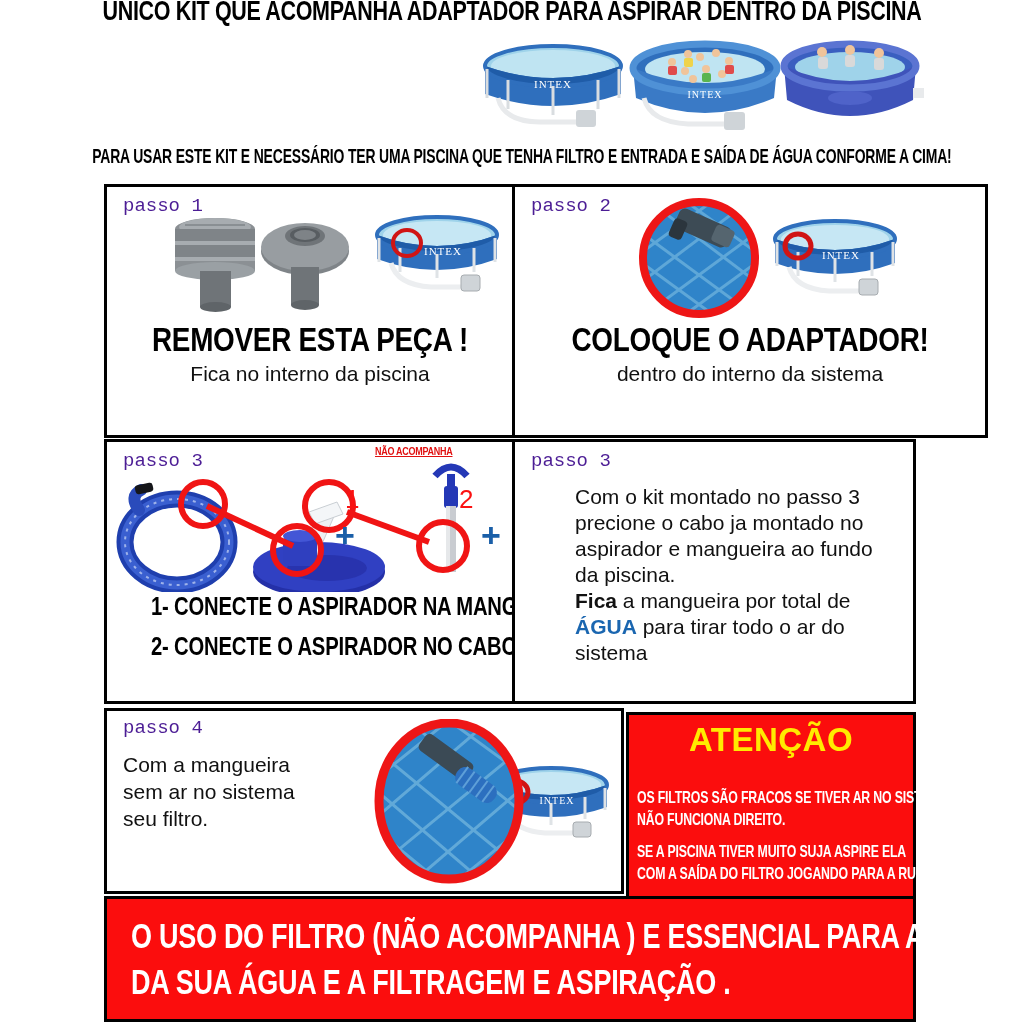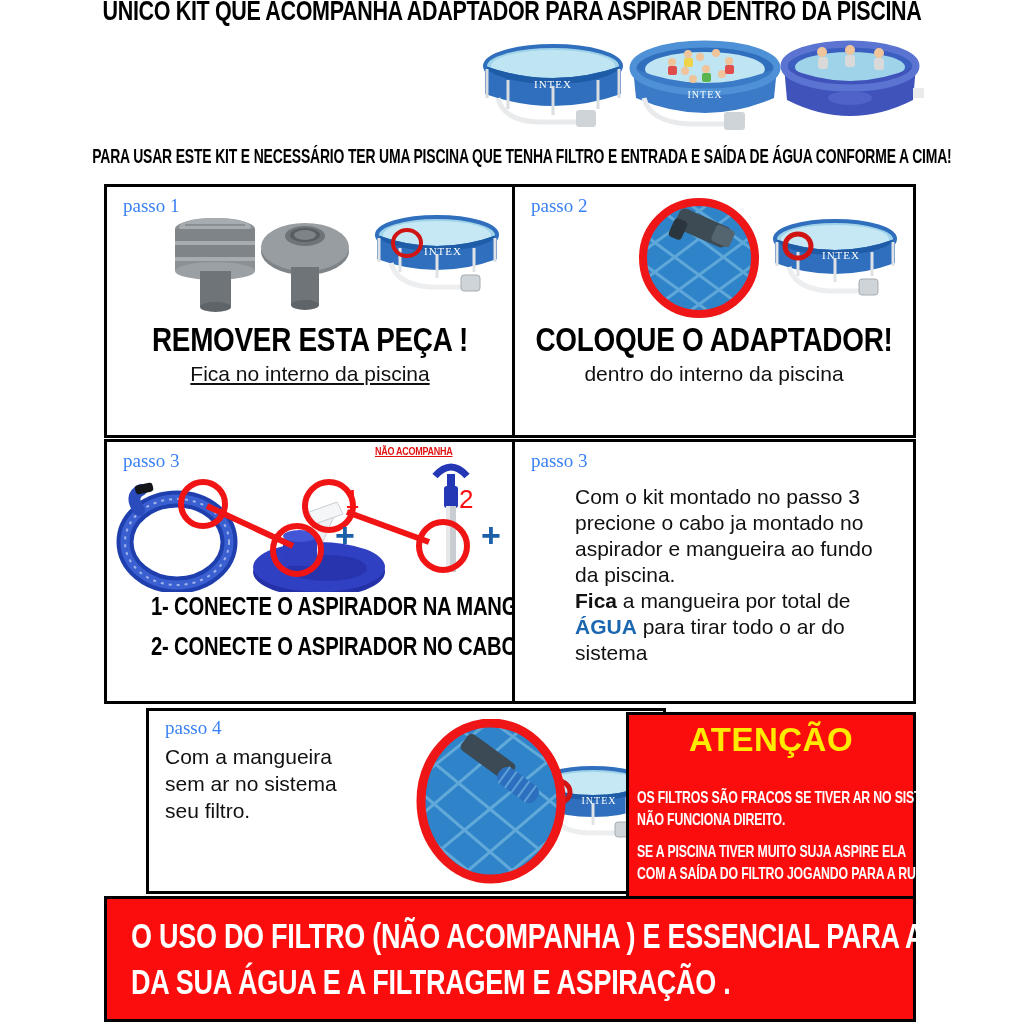--- a/index.html
+++ b/index.html
@@ -42,27 +42,27 @@
     font-weight:bold;font-size:17px;letter-spacing:-0.2px;
     transform:scaleX(0.82) scaleY(1.18);
     transform-origin:50% 50%;
     white-space:nowrap;
   }
 
   
   .grid{position:absolute;left:104px;top:184px;width:812px;height:520px;}
   .cell{position:absolute;background:#fff;border:3px solid #000;box-sizing:border-box;}
   .c1{left:0;top:0;width:412px;height:254px;}
-  .c2{left:408px;top:0;width:404px;height:254px;}
+  .c2{left:408px;top:0;width:476px;height:254px;}
   .c3{left:0;top:255px;width:412px;height:265px;}
   .c4{left:408px;top:255px;width:404px;height:265px;}
 
   .passo{
-    font-family:Liberation Serif, serif;
-    font-size:19px;font-weight:400;color:#3b82f6;
+    font-family:Liberation Mono, monospace;
+    font-size:19px;font-weight:400;color:#4c1d95;
     position:absolute;left:16px;top:8px;
   }
 
   
   .cap-big{
     font-family:"Liberation Sans Narrow","Liberation Sans",sans-serif;
     font-weight:bold;font-size:30px;letter-spacing:-0.3px;
     transform:scaleX(0.93) scaleY(1.12);transform-origin:50% 50%;
     text-align:center;white-space:nowrap;
   }
@@ -81,24 +81,24 @@
   .body-txt{
     position:absolute;left:60px;top:42px;width:320px;
     font-family:"Liberation Sans",sans-serif;
     font-size:21px;line-height:26px;color:#111;
   }
   .body-txt b{font-weight:bold;}
   .agua{color:#1a66b0;font-weight:bold;margin-top:16px;}
 
   
   .row3{position:absolute;left:104px;top:708px;width:812px;height:186px;}
-  .p4{position:absolute;left:0;top:0;width:520px;height:186px;border:3px solid #000;box-sizing:border-box;background:#fff;margin-left:42px;}
+  .p4{position:absolute;left:0;top:0;width:520px;height:186px;border:3px solid #000;box-sizing:border-box;background:#fff;}
   .p4 .passo{left:16px;top:6px;font-size:19px;}
   .p4txt{
-    position:absolute;left:16px;top:32px;width:250px;
+    position:absolute;left:16px;top:40px;width:250px;
     font-family:"Liberation Sans",sans-serif;font-size:21px;line-height:27px;color:#111;
   }
   .att{position:absolute;left:522px;top:4px;width:290px;height:212px;background:#fb0d0d;border:3px solid #000;box-sizing:border-box;}
   .att-title{
     position:absolute;left:0;top:6px;width:100%;text-align:center;
     font-family:"Liberation Sans",sans-serif;font-weight:bold;font-size:33px;color:#ffeb00;
     letter-spacing:0.5px;
   }
   .att-line{
     position:absolute;left:8px;
@@ -277,21 +277,21 @@
             </g>
             <path d="M18 54 Q24 76 58 78 L90 78" stroke="#eceef0" stroke-width="5" fill="none"></path>
             <rect x="88" y="66" width="19" height="16" rx="3" fill="#cfd4d8" stroke="#a7acb0"></rect>
             <text x="70" y="46" font-family="Liberation Serif, serif" font-size="11" fill="#fff" text-anchor="middle" letter-spacing="1">INTEX</text>
             <ellipse cx="34" cy="34" rx="14" ry="13" fill="none" stroke="#d01414" stroke-width="4"></ellipse>
           </g>
         </svg>
       </div>
 
       <div class="cap-big" style="position:absolute;left:0;top:136px;width:100%;">REMOVER ESTA PEÇA !</div>
-      <div class="cap-sub" style="position:absolute;left:0;top:175px;width:100%;text-decoration:underline;">Fica no interno da piscina</div>
+      <div class="cap-sub" style="position:absolute;left:0;top:175px;width:100%;">Fica no interno da piscina</div>
     </div>
 
     <div class="cell c2">
       <div class="passo">passo 2</div>
 
       <div style="position:absolute;left:116px;top:8px;">
         <svg width="276" height="126" viewBox="0 0 276 126">
           <g transform="translate(140,18)">
             <ellipse cx="64" cy="26" rx="60" ry="18" fill="#9fd3ea"></ellipse>
             <ellipse cx="64" cy="26" rx="54" ry="14" fill="#c6e7f4"></ellipse>
@@ -329,21 +329,21 @@
               <rect x="44" y="22" width="56" height="22" rx="6" fill="#3d4b55" transform="rotate(24 72 33)"></rect>
               <rect x="40" y="24" width="14" height="20" rx="4" fill="#2b353d" transform="rotate(24 47 34)"></rect>
               <rect x="82" y="32" width="20" height="18" rx="4" fill="#55656f" transform="rotate(24 92 41)"></rect>
             </g>
             <circle cx="68" cy="63" r="56" fill="none" stroke="#ee1616" stroke-width="8"></circle>
           </g>
         </svg>
       </div>
 
       <div class="cap-big" style="position:absolute;left:0;top:136px;width:100%;">COLOQUE O ADAPTADOR!</div>
-      <div class="cap-sub" style="position:absolute;left:0;top:175px;width:100%;">dentro do interno da piscina</div>
+      <div class="cap-sub" style="position:absolute;left:0;top:175px;width:100%;">dentro do interno da sistema</div>
     </div>
 
     <div class="cell c3">
       <div class="passo">passo 3</div>
 
       <div class="nao-acomp" style="left:268px;top:4px;">NÃO ACOMPANHA</div>
 
       <div style="position:absolute;left:8px;top:20px;">
         <svg width="396" height="130" viewBox="0 0 396 130">
 

